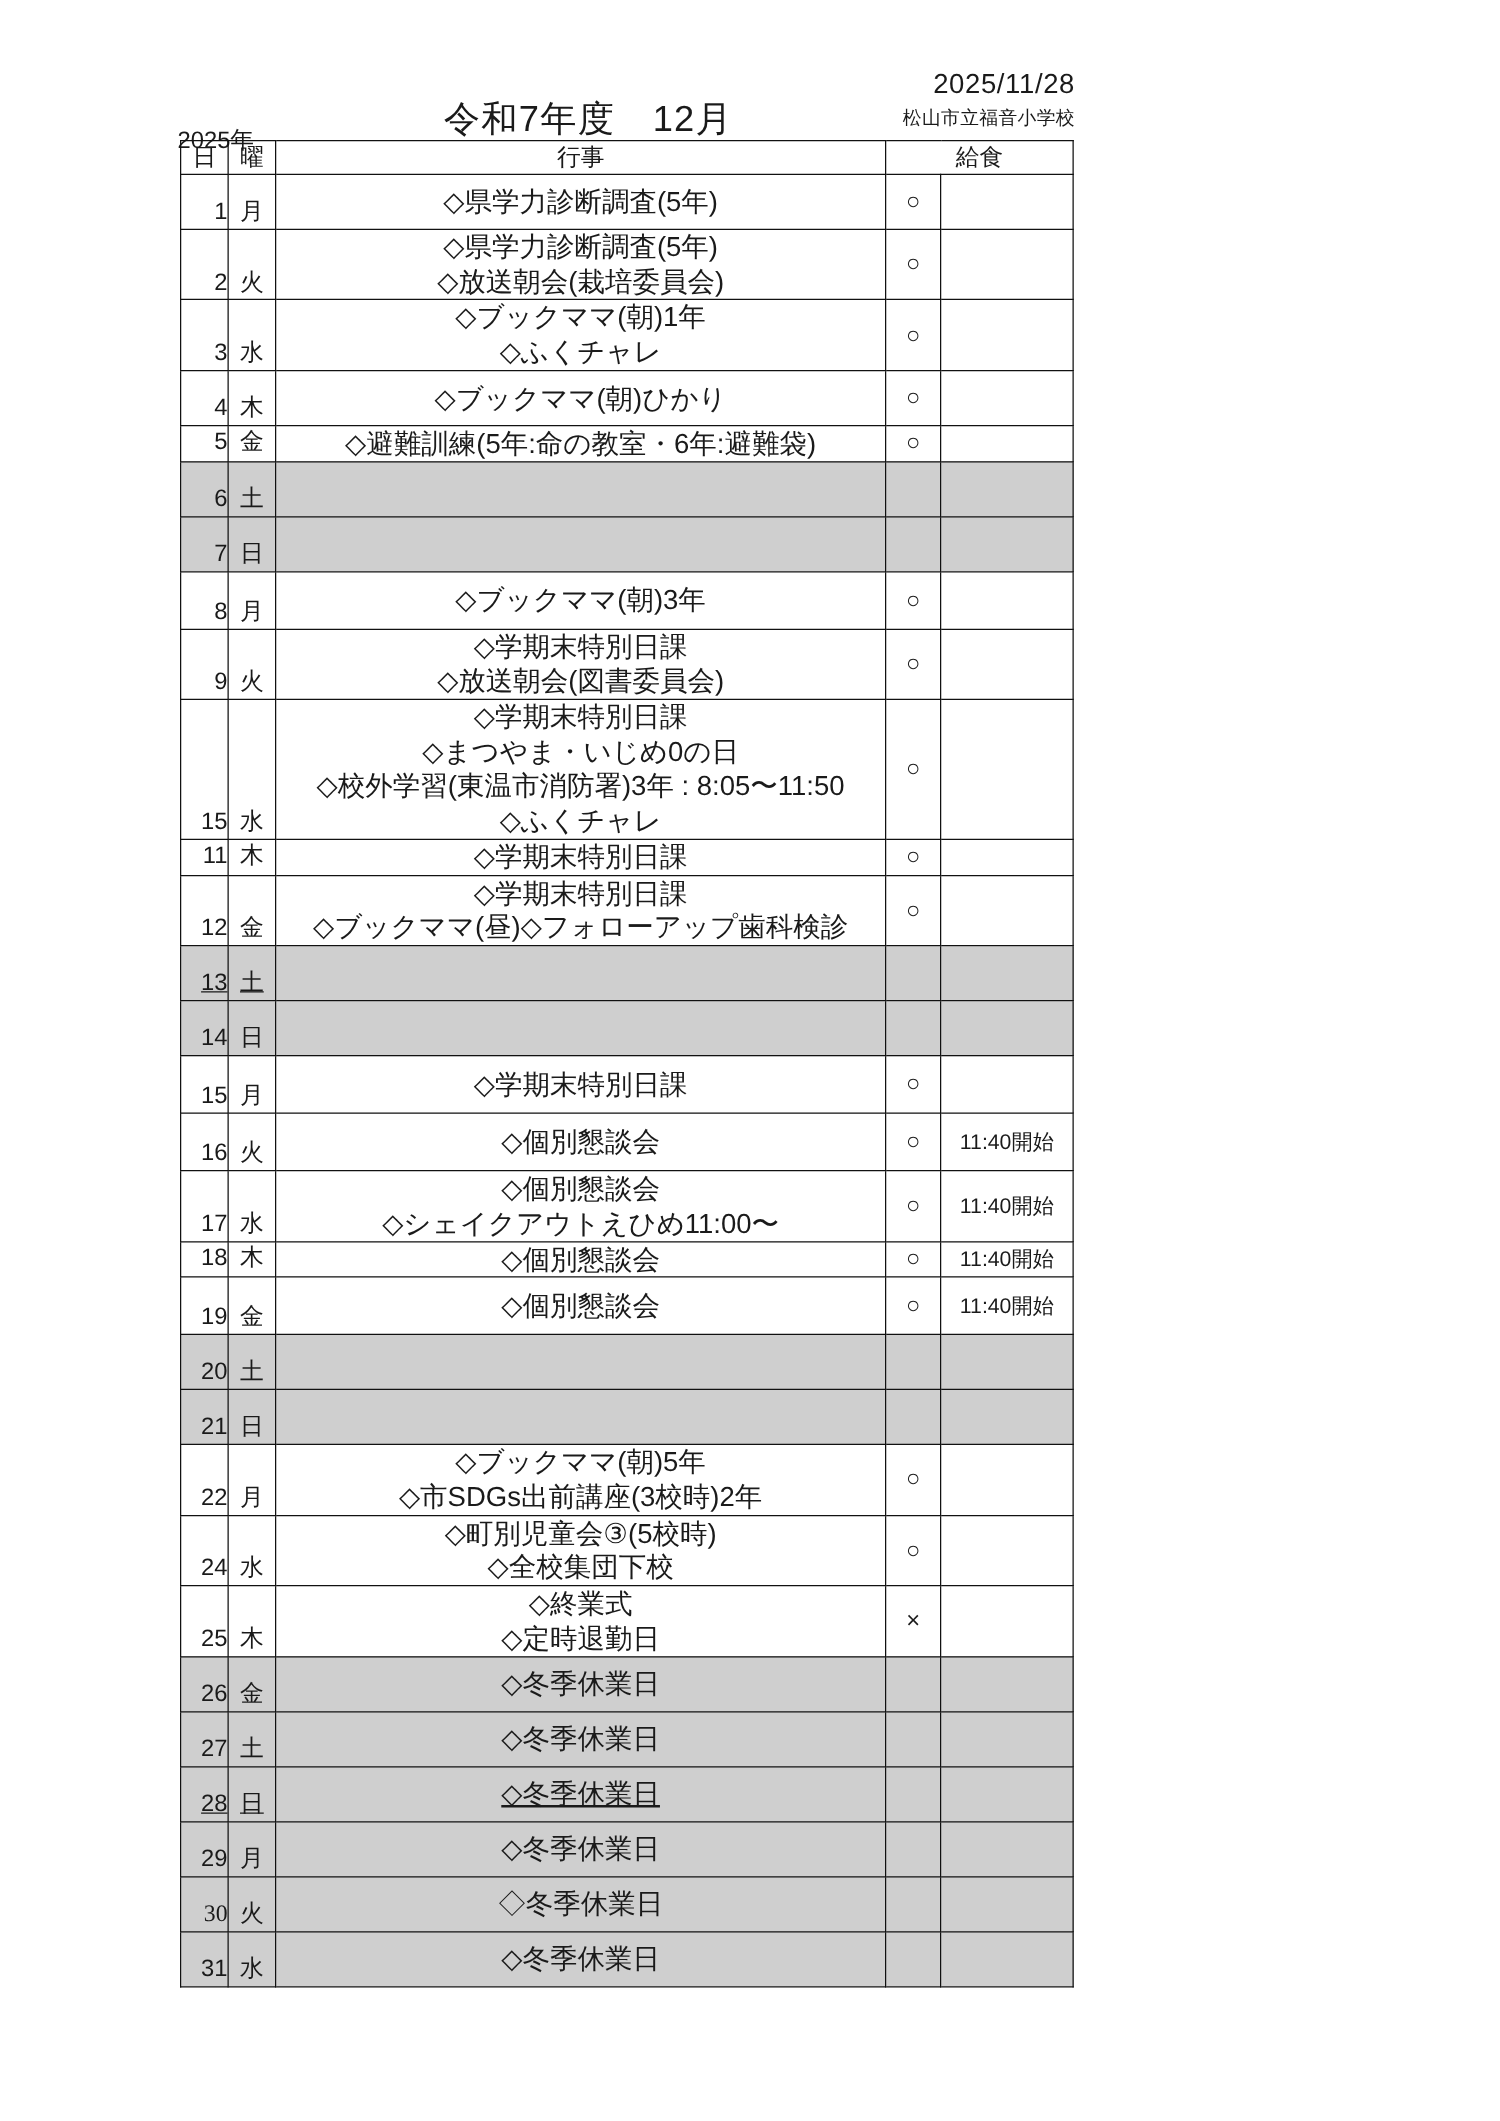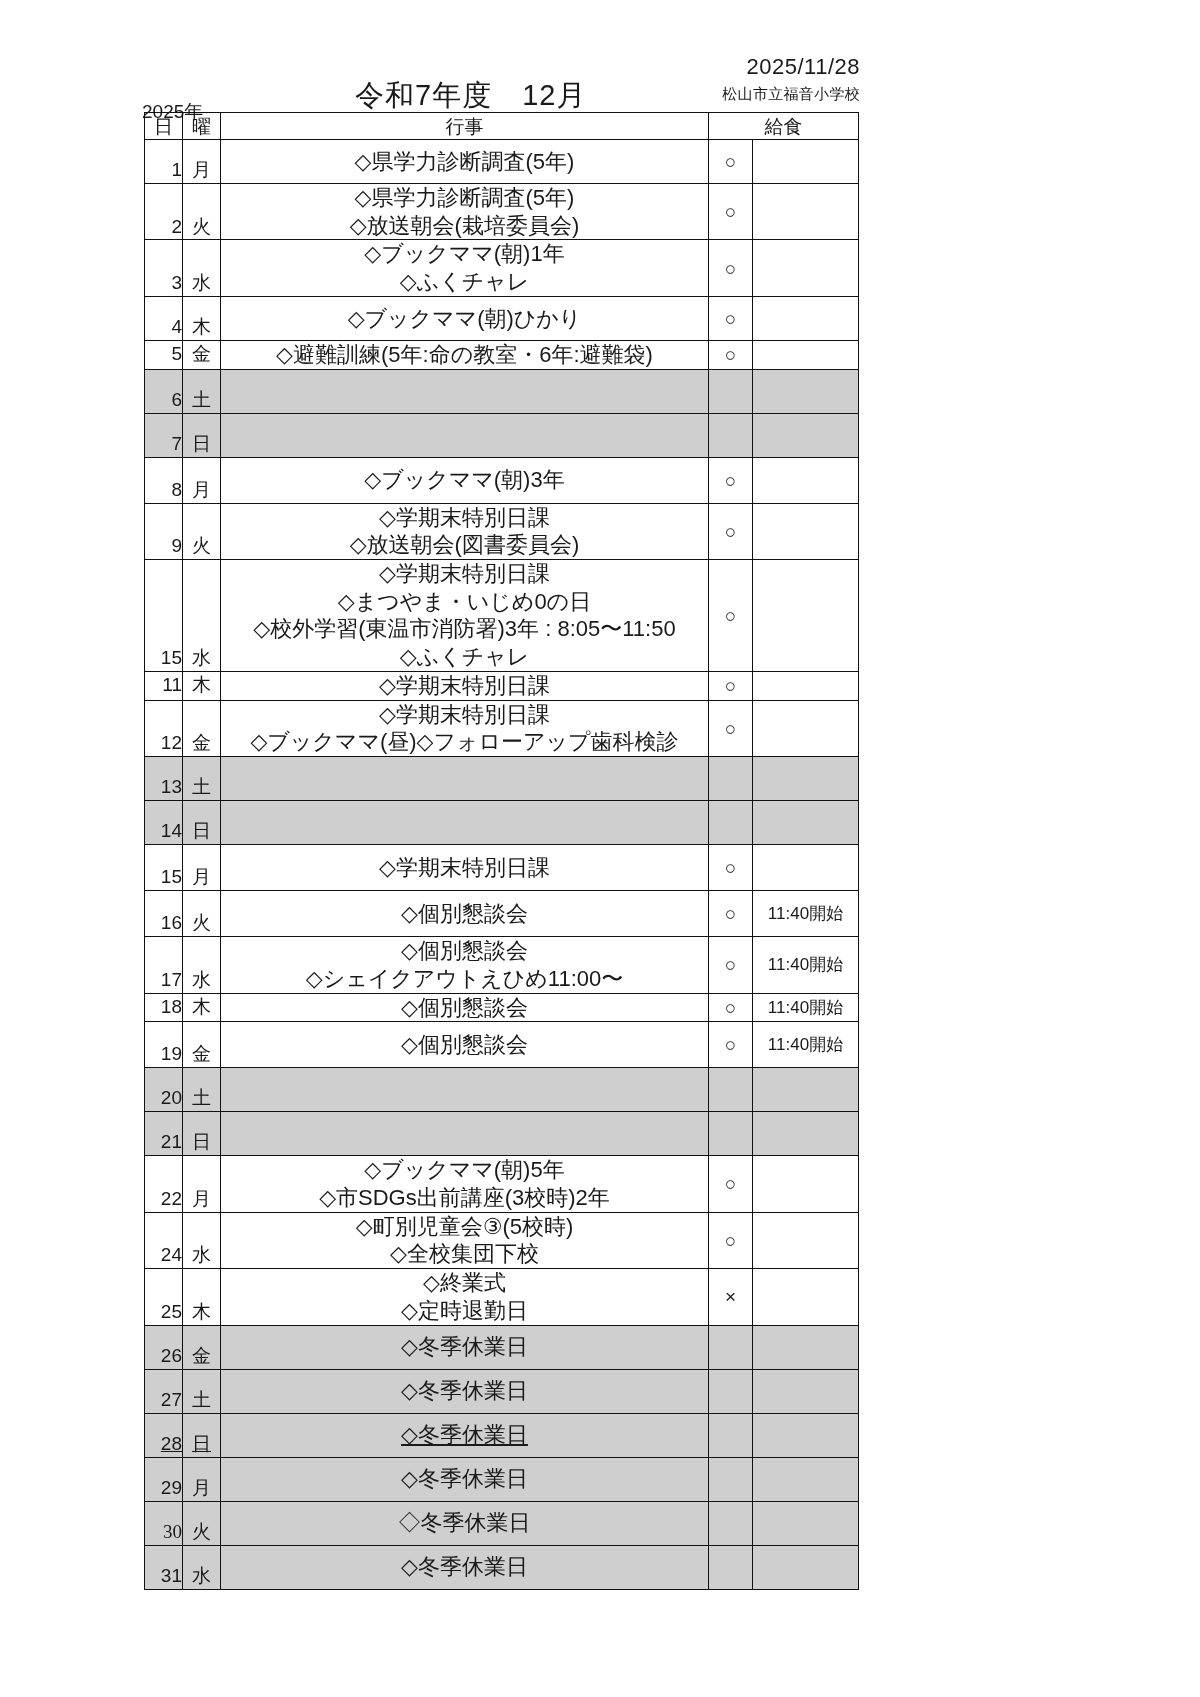--- a/index.html
+++ b/index.html
@@ -278,21 +278,21 @@
           <tr class="r" style="height: 47px;">
             <td class="day">12</td>
             <td class="dow">金</td>
             <td class="event">
               <span class="ev-line">◇学期末特別日課</span>
               <span class="ev-line">◇ブックママ(昼)◇フォローアップ歯科検診</span>
             </td>
             <td class="mark">○</td>
             <td class="note"></td>
           </tr>
-          <tr class="r shaded" style="height: 44px;">
+          <tr class="r shaded" style="height: 44px; text-decoration: underline;">
             <td class="day">13</td>
             <td class="dow">土</td>
             <td class="event"></td>
             <td class="mark"></td>
             <td class="note"></td>
           </tr>
           <tr class="r shaded" style="height: 44px;">
             <td class="day">14</td>
             <td class="dow">日</td>
             <td class="event"></td>

